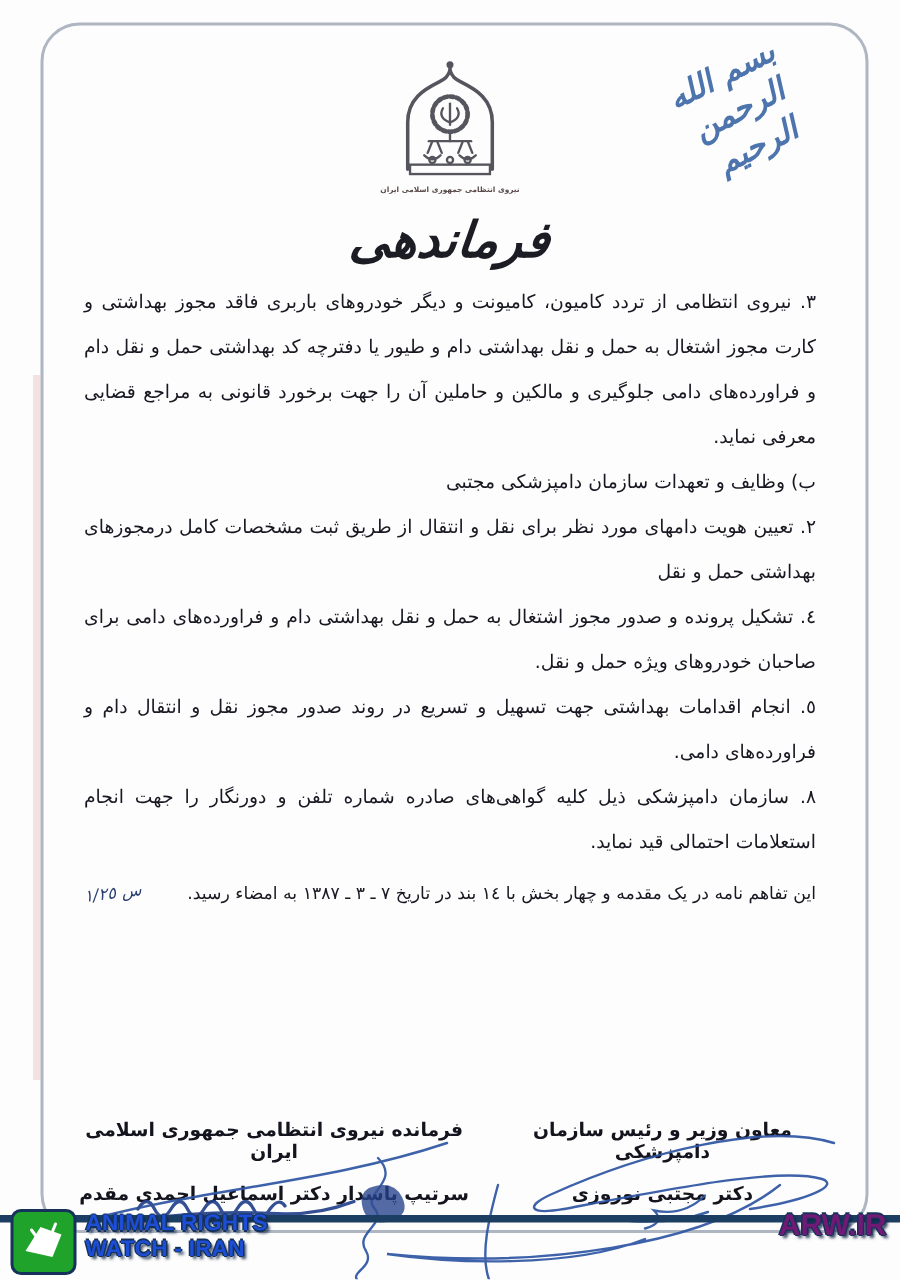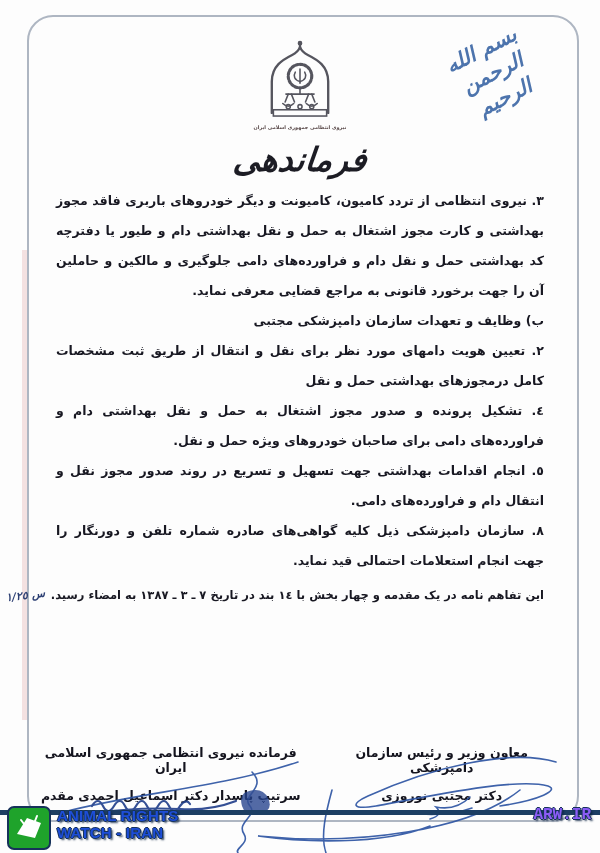--- a/index.html
+++ b/index.html
@@ -30,61 +30,61 @@
     margin-top:-4px;font-size:6px;transform:scale(0.82);color:#5a4a4a;
     font-weight:bold;direction:rtl;white-space:nowrap;
   }
   .doc-title{
     position:absolute;top:140px;left:0;right:0;text-align:center;z-index:1;
     font-size:33px;font-weight:bold;font-style:italic;direction:rtl;
     color:#1c1c24;transform:skewX(-6deg);
   }
   .content{
     position:absolute;top:186px;left:56px;right:56px;z-index:1;
-    direction:rtl;color:#181822;font-weight:bold;font-size:12.5px;
+    direction:rtl;color:#181822;font-weight:normal;font-size:12.5px;
     line-height:30px;text-align:justify;
   }
   .content p{margin:0;}
   .closing-row{
     display:flex;direction:rtl;justify-content:space-between;align-items:baseline;
     font-size:11.5px;white-space:nowrap;margin-top:4px;
   }
   .closing-note{
     font-size:11px;color:#2c3f73;transform:rotate(-7deg);margin-right:6px;
     font-style:italic;
   }
   .signatures{
     position:absolute;top:745px;left:34px;right:40px;z-index:1;
     direction:rtl;display:flex;justify-content:space-between;
     color:#14141e;font-weight:bold;font-size:12.5px;text-align:center;
   }
   .sig-col-right{width:45%;}
-  .sig-col-left{width:52%;}
+  .sig-col-left{width:52%;margin-left:12px;}
   .sig-name{margin-top:13px;}
   .sig-overlay{position:absolute;top:0;left:0;z-index:2;pointer-events:none;}
   .footer-line{
     position:absolute;top:810px;left:0;width:600px;height:5px;
     background:#1c3e63;z-index:3;
   }
   .wm-icon{
     position:absolute;left:7px;top:806px;width:40px;height:40px;z-index:4;
     background:#1fa32b;border:2px solid #16325a;border-radius:7px;
   }
   .wm-text{
     position:absolute;left:57px;top:807px;z-index:4;
     font-family:"Liberation Sans", sans-serif;
     font-size:15px;font-weight:bold;color:#1d4ed8;line-height:17px;
     letter-spacing:0.2px;
     text-shadow:-1px 0 0 #16325a,1px 0 0 #16325a,0 -1px 0 #16325a,
                 0 1px 0 #16325a,2px 2px 2px rgba(12,34,66,0.85);
   }
   .wm-site{
     position:absolute;right:9px;top:806px;z-index:4;
-    font-family:Liberation Mono, monospace;
-    font-size:16px;font-weight:bold;color:#8b5cf6;
+    font-family:Liberation Sans, sans-serif;
+    font-size:20px;font-weight:bold;color:#701a75;
     text-shadow:-1px 0 0 #16325a,1px 0 0 #16325a,0 -1px 0 #16325a,
                 0 1px 0 #16325a,2px 2px 2px rgba(12,34,66,0.85);
   }
 </style>
 </head>
 <body>
 
 <div class="page">
 
   <div class="page-border"></div>

